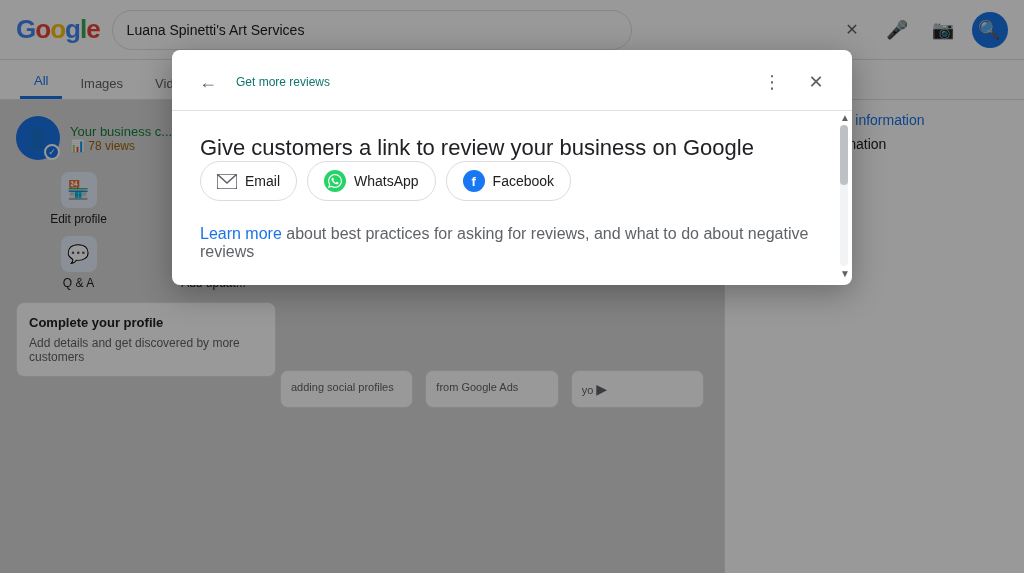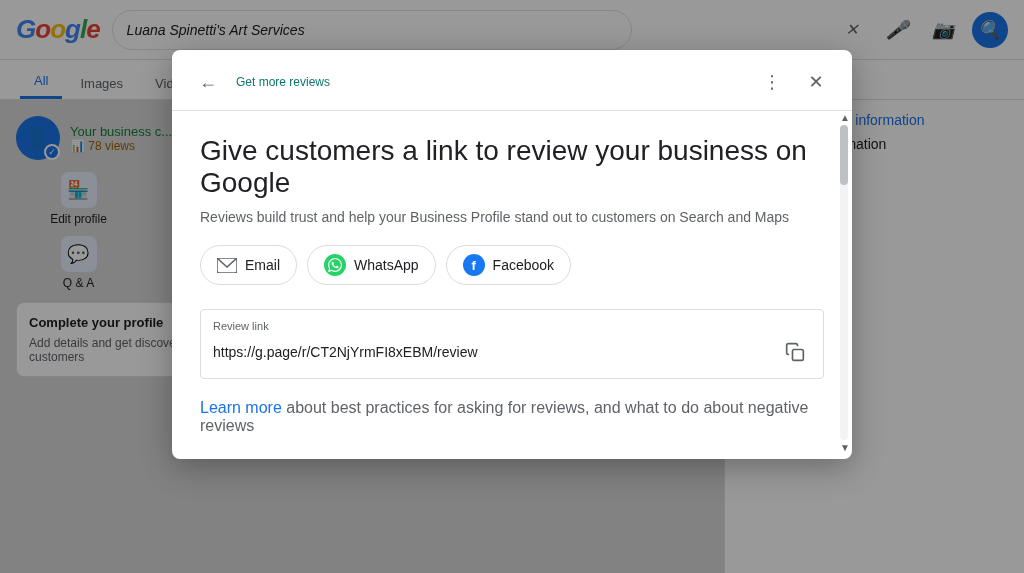--- a/index.html
+++ b/index.html
@@ -23,21 +23,20 @@
     .bg-header {
       position: absolute;
       top: 0; left: 0; right: 0;
       height: 60px;
       background: #fff;
       display: flex;
       align-items: center;
       padding: 16px 16px;
       gap: 12px;
       border-bottom: 1px solid #e0e0e0;
-      font-style: italic;
     }
 
     .google-logo {
       font-size: 26px;
       font-weight: 700;
       letter-spacing: -1px;
     }
     .google-logo .g-blue { color: #4285F4; }
     .google-logo .g-red { color: #EA4335; }
     .google-logo .g-yellow { color: #FBBC05; }
@@ -326,24 +325,23 @@
       cursor: pointer;
     }
 
     .modal-body {
       padding: 24px 28px;
       overflow-y: auto;
       flex: 1;
     }
 
     .modal-heading {
-      font-size: 28px;
+      font-size: 22px;
       font-weight: 400;
       color: #202124;
-      margin-bottom: 10px;
     }
 
     .modal-subtitle {
       font-size: 14px;
       color: #5f6368;
       margin-bottom: 20px;
     }
 
     .share-buttons {
       display: flex;
@@ -563,21 +561,20 @@
     <div class="modal-scrollbar">
       <div class="scrollbar-arrow">▲</div>
       <div class="scrollbar-track">
         <div class="scrollbar-thumb"></div>
       </div>
       <div class="scrollbar-arrow">▼</div>
     </div>
 
     <div class="modal-body">
       <h2 class="modal-heading">Give customers a link to review your business on Google</h2>
-      <p class="modal-subtitle">Reviews build trust and help your Business Profile stand out to customers on Search and Maps</p>
 
       <div class="share-buttons">
         <button class="share-btn">
           <div class="email-icon">
             <svg width="20" height="15" viewBox="0 0 20 15">
               <rect x="0" y="0" width="20" height="15" rx="2" fill="none" stroke="#5f6368" stroke-width="1.5"></rect>
               <polyline points="0,0 10,9 20,0" fill="none" stroke="#5f6368" stroke-width="1.5"></polyline>
             </svg>
           </div>
           <span>Email</span>
@@ -589,31 +586,19 @@
             </svg>
           </div>
           <span>WhatsApp</span>
         </button>
         <button class="share-btn">
           <div class="facebook-icon">f</div>
           <span>Facebook</span>
         </button>
       </div>
 
-      <div class="review-link-container">
-        <div class="review-link-label">Review link</div>
-        <div class="review-link-row">
-          <span class="review-link-url">https://g.page/r/CT2NjYrmFI8xEBM/review</span>
-          <button class="copy-btn" title="Copy">
-            <svg width="20" height="20" viewBox="0 0 24 24" fill="none" stroke="#5f6368" stroke-width="2">
-              <rect x="9" y="9" width="13" height="13" rx="2" ry="2"></rect>
-              <path d="M5 15H4a2 2 0 0 1-2-2V4a2 2 0 0 1 2-2h9a2 2 0 0 1 2 2v1"></path>
-            </svg>
-          </button>
-        </div>
-      </div>
 
       <div class="learn-more-text">
         <a class="learn-more-link">Learn more</a><span> about best practices for asking for reviews, and what to do about negative reviews</span>
       </div>
     </div>
   </div>
 </div>
 
 </body></html>

